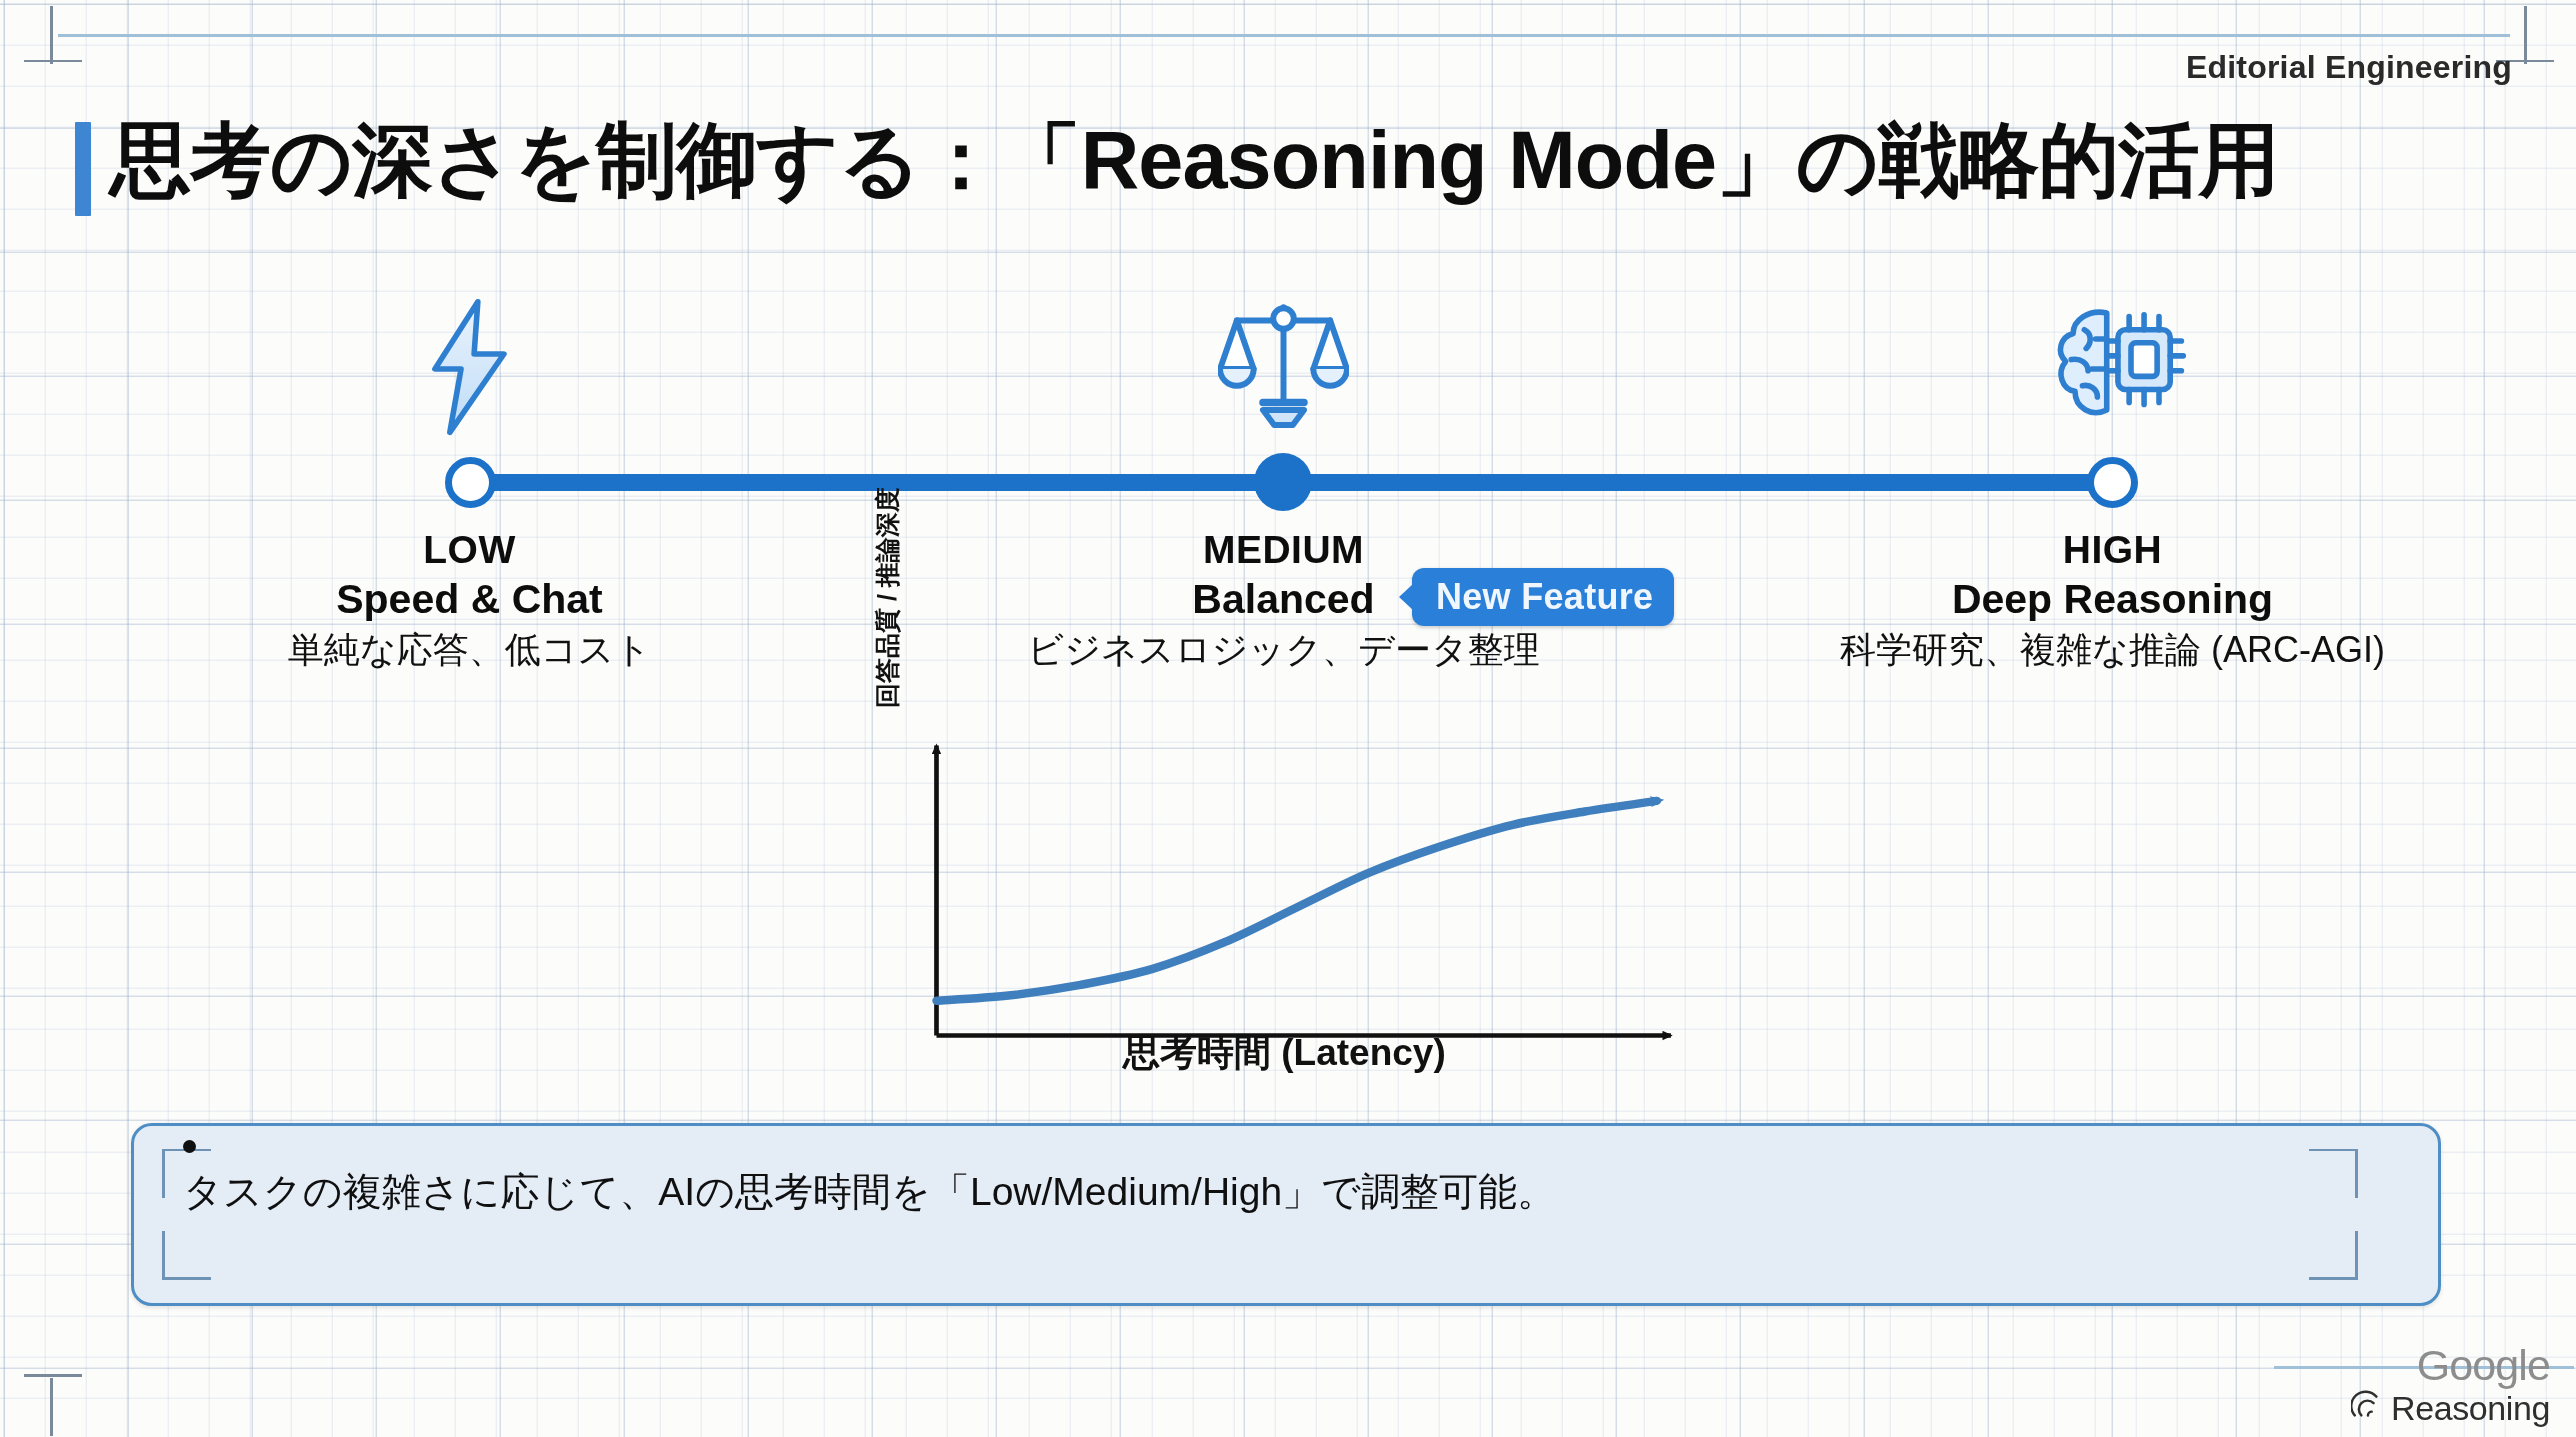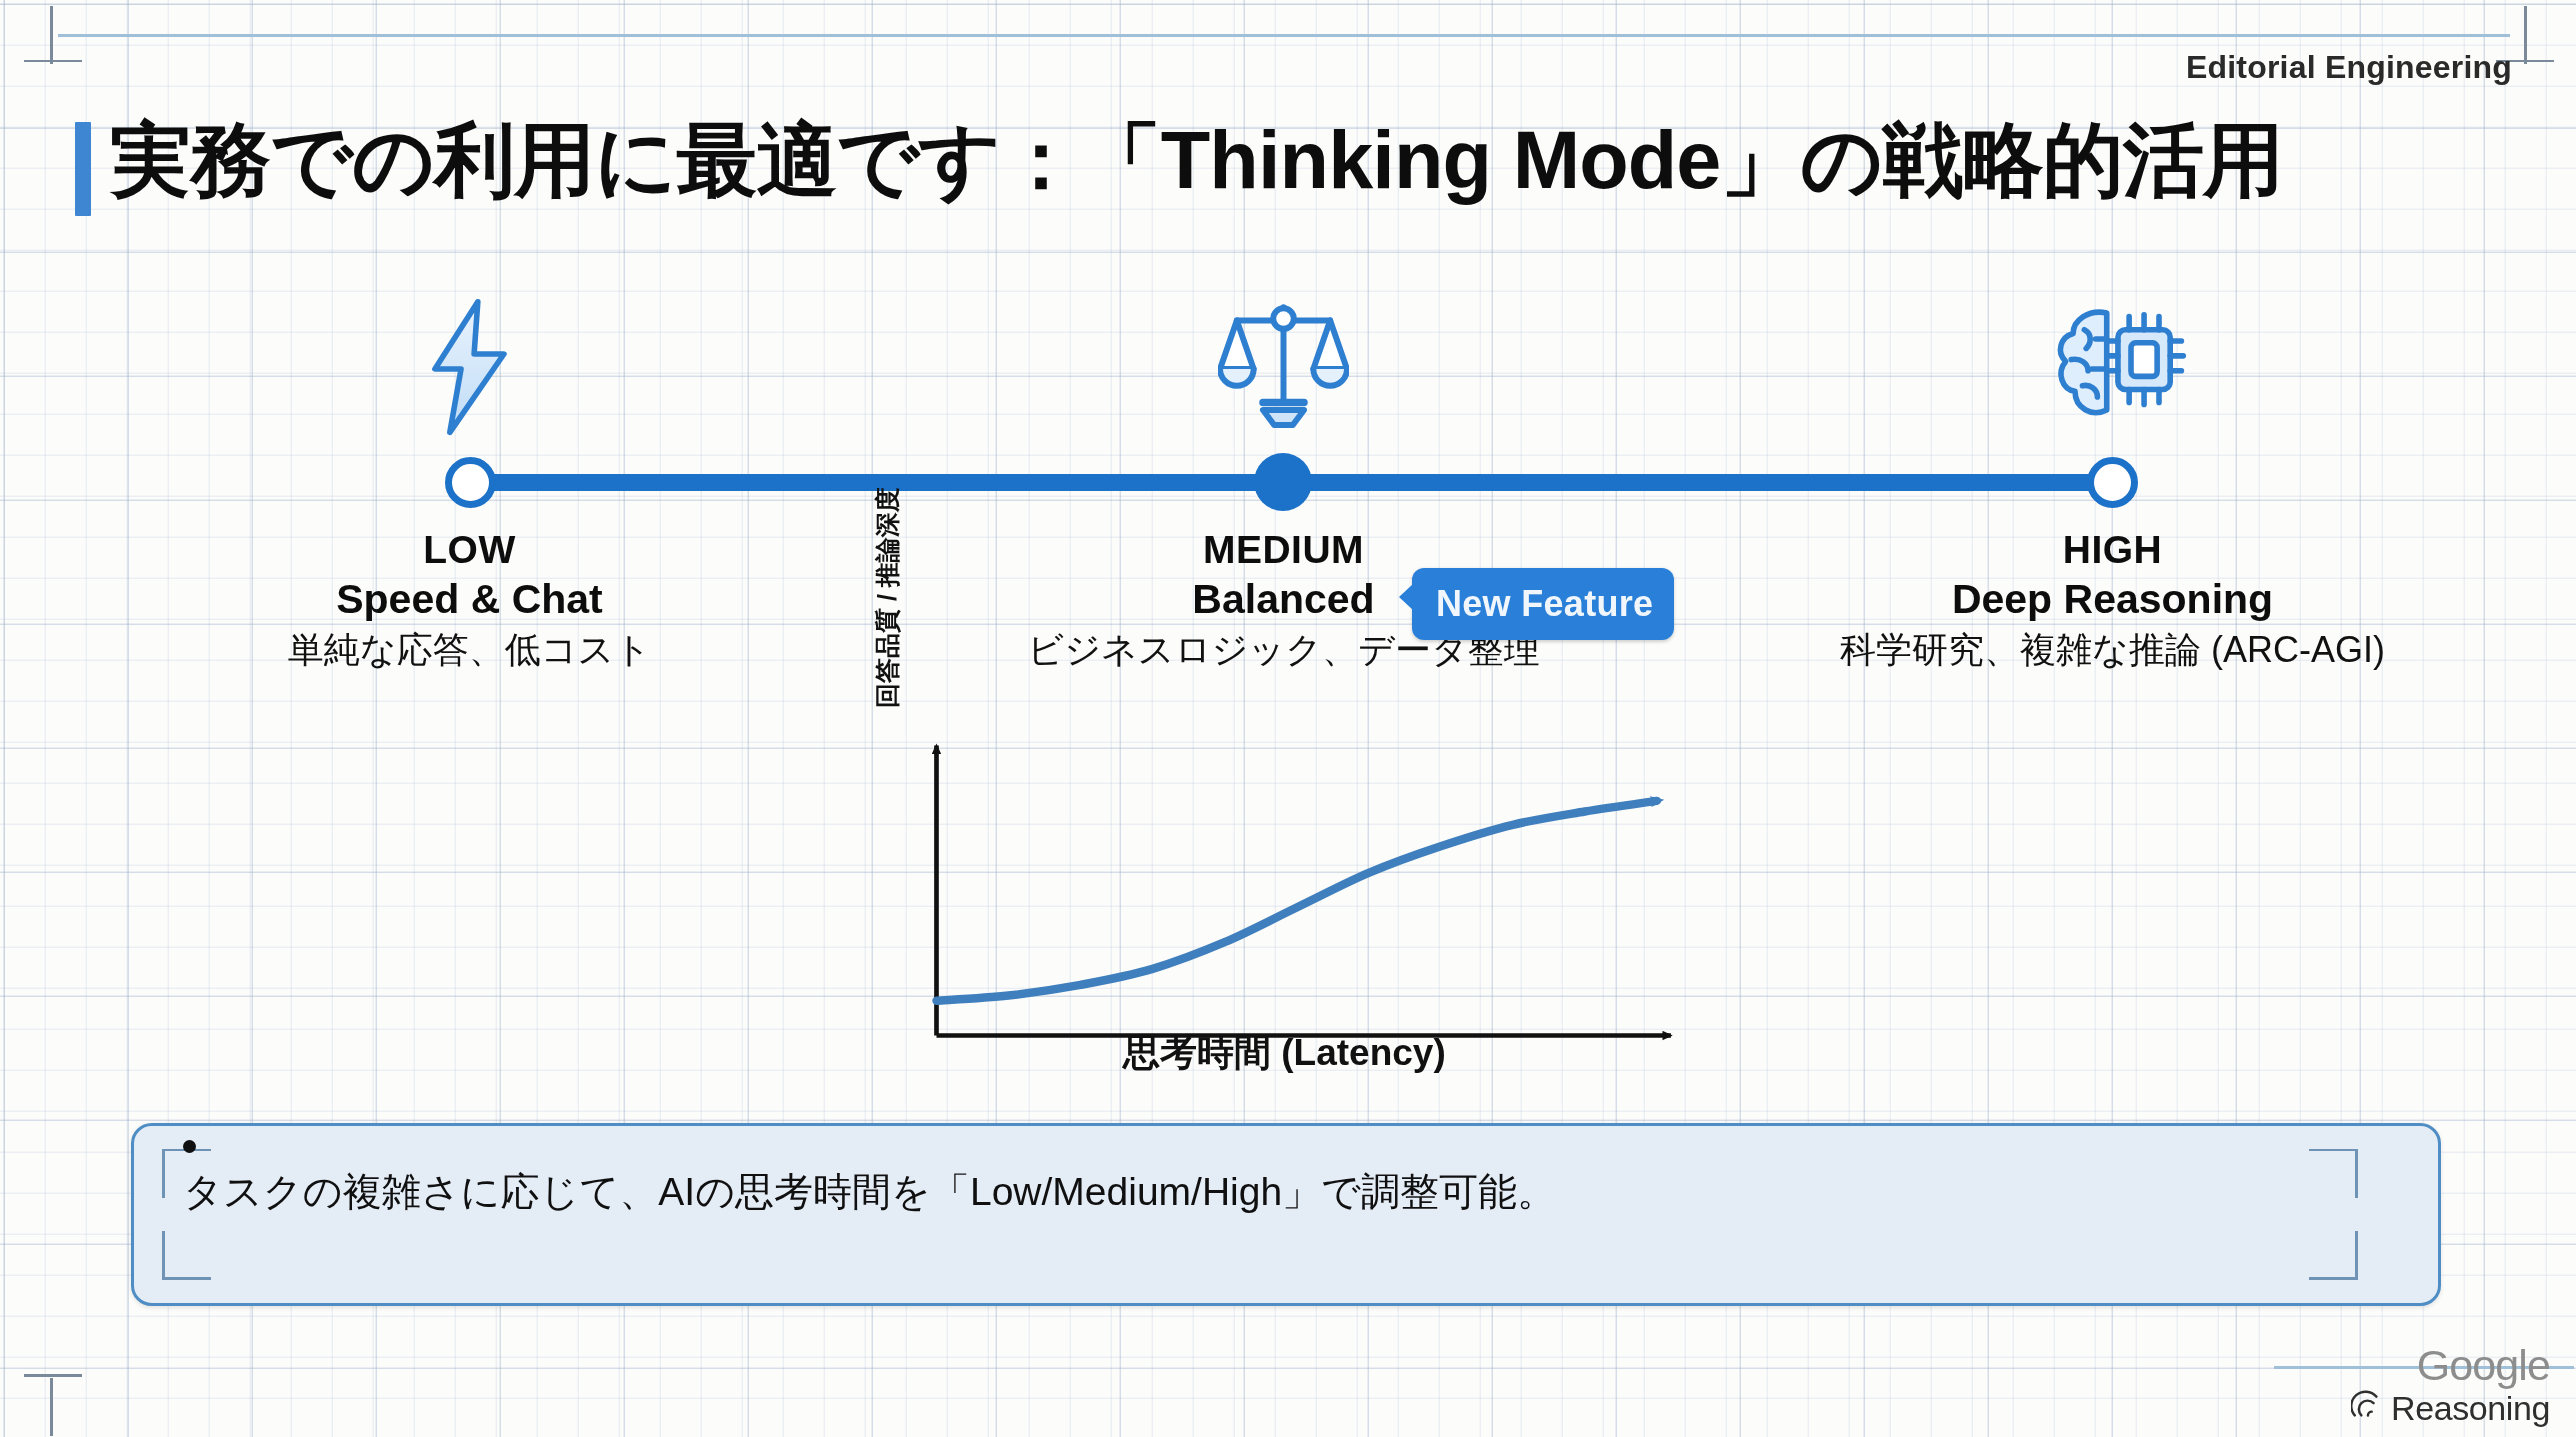--- a/index.html
+++ b/index.html
@@ -142,21 +142,21 @@
     line-height: 1.3;
     margin-top: 3.7px;
     white-space: nowrap;
   }
 
   
   .badge {
     position: absolute;
     left: 1412px;
     top: 568px;
-    height: 72px;
+    height: 58px;
     display: flex;
     align-items: center;
     background: #2a80d8;
     border-radius: 12px;
     padding: 0 20.6px 0 24px;
     box-shadow: 0 1.9px 3.7px rgba(0,0,0,0.18);
   }
   .badge-text {
     font-size: 36px;
     font-weight: 700;
@@ -295,21 +295,21 @@
   </div>
   <div class="cropmark" style="left:24px;top:1372px;">
     <span class="cm-v" style="left:26px;top:5.6px;"></span>
     <span class="cm-h" style="left:0;top:1.9px;"></span>
   </div>
 
   <div class="header-rule"></div>
   <div class="header-label">Editorial Engineering</div>
 
   <div class="title-accent"></div>
-  <div class="title-text">実務での利用に最適です：「Thinking Mode」の戦略的活用</div>
+  <div class="title-text">思考の深さを制御する：「Reasoning Mode」の戦略的活用</div>
 
   <div class="rail"></div>
 
   <div class="stop-icon" style="left:393px;">
     <svg width="97" height="140" viewBox="0 0 52 75">
       <defs>
         <linearGradient id="gLow" x1="0" y1="0" x2="0" y2="1">
           <stop offset="0%" stop-color="#eaf3fd"></stop>
           <stop offset="100%" stop-color="#bfdcf6"></stop>
         </linearGradient>

